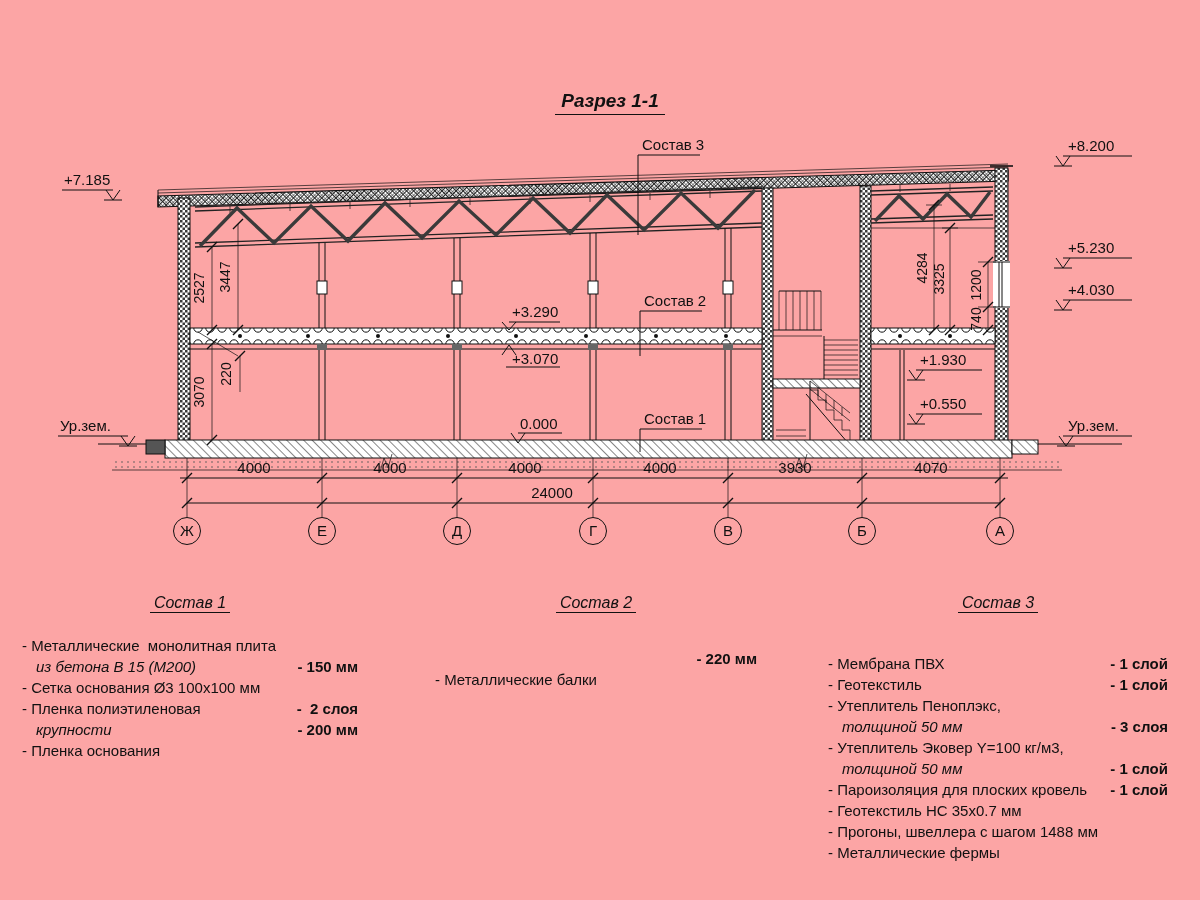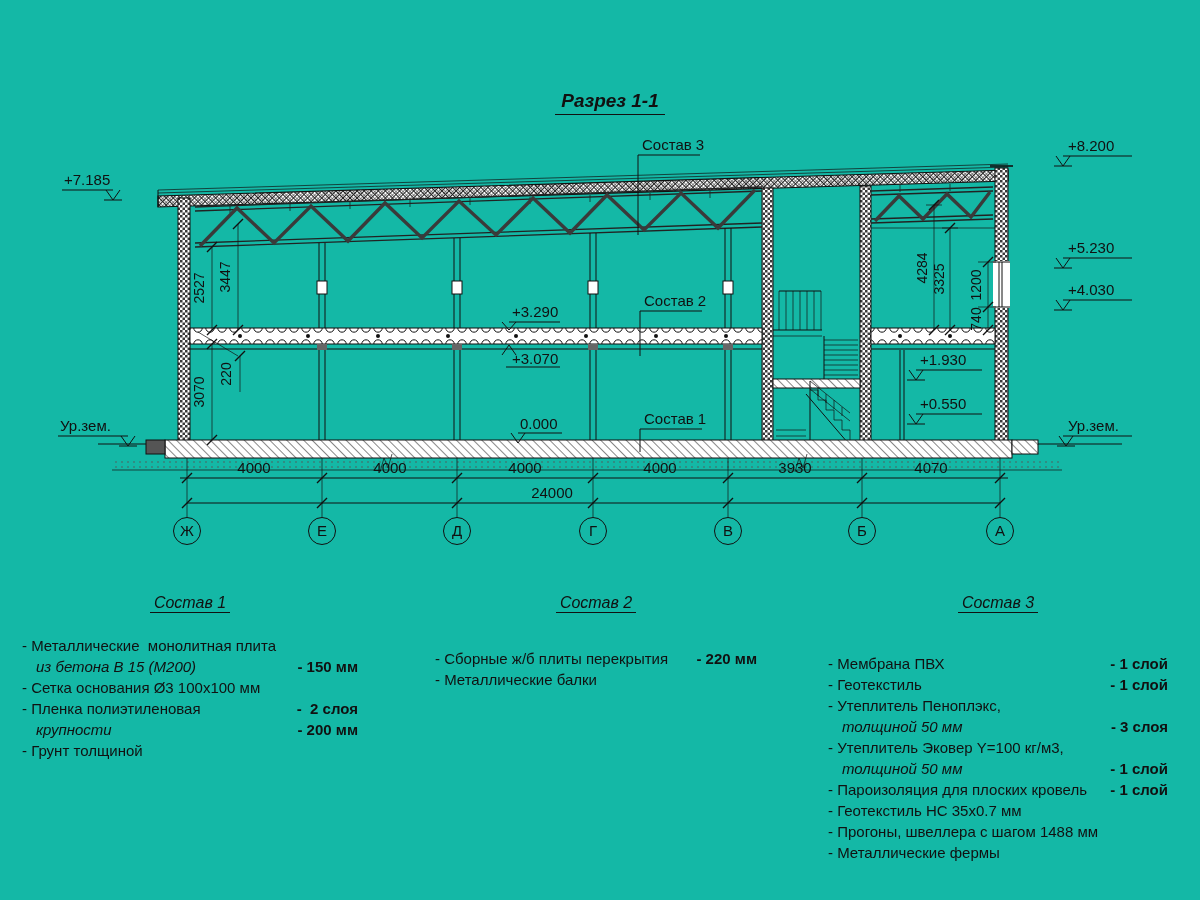--- a/index.html
+++ b/index.html
@@ -1,16 +1,16 @@
 <!DOCTYPE html>
 <html><head>
 <meta charset="utf-8">
 <style>
   html,body{margin:0;padding:0;background:#fff;}
-  .stage{position:relative;width:1200px;height:900px;background:#14b8a6;overflow:hidden;
+  .stage{position:relative;width:1200px;height:900px;background:#fca5a5;overflow:hidden;
          font-family:"Liberation Sans",sans-serif;color:#111;}
   .title{position:absolute;left:500px;top:90px;width:220px;text-align:center;}
   .title span{display:inline-block;font-size:19px;font-style:italic;font-weight:bold;
               border-bottom:1.6px solid #111;padding:0 6px 2px 6px;}
   svg text{font-family:"Liberation Sans",sans-serif;font-size:15px;fill:#111;}
   svg .sm{font-size:14px;}
   .ln{stroke:#111;stroke-width:1;fill:none;}
   .thk{stroke:#111;stroke-width:1.6;fill:none;}
   .thin{stroke:#111;stroke-width:0.7;fill:none;}
   .tick{stroke:#111;stroke-width:1.4;fill:none;}
@@ -312,30 +312,29 @@
       </div>
     <div class="row">
         <span class="t">- Пленка полиэтиленовая</span>
         <span class="v">-  2 слоя</span>
       </div>
     <div class="row indent">
         <span class="t">крупности</span>
         <span class="v">- 200 мм</span>
       </div>
     <div class="row">
-        <span class="t">- Грунт толщиной</span>
+        <span class="t">- Пленка основания</span>
         <span class="v"></span>
       </div>
   </div>
 
   <div class="block" style="left:435px;top:592px;width:322px;">
     <div class="hd"><span>Состав 2</span></div>
     <div style="height:13px"></div>
     <div class="row">
-        <span class="t">- Сборные ж/б плиты перекрытия</span>
         <span class="v">- 220 мм</span>
       </div>
     <div class="row">
         <span class="t">- Металлические балки</span>
         <span class="v"></span>
       </div>
   </div>
 
   <div class="block" style="left:828px;top:592px;width:340px;">
     <div class="hd"><span>Состав 3</span></div>

